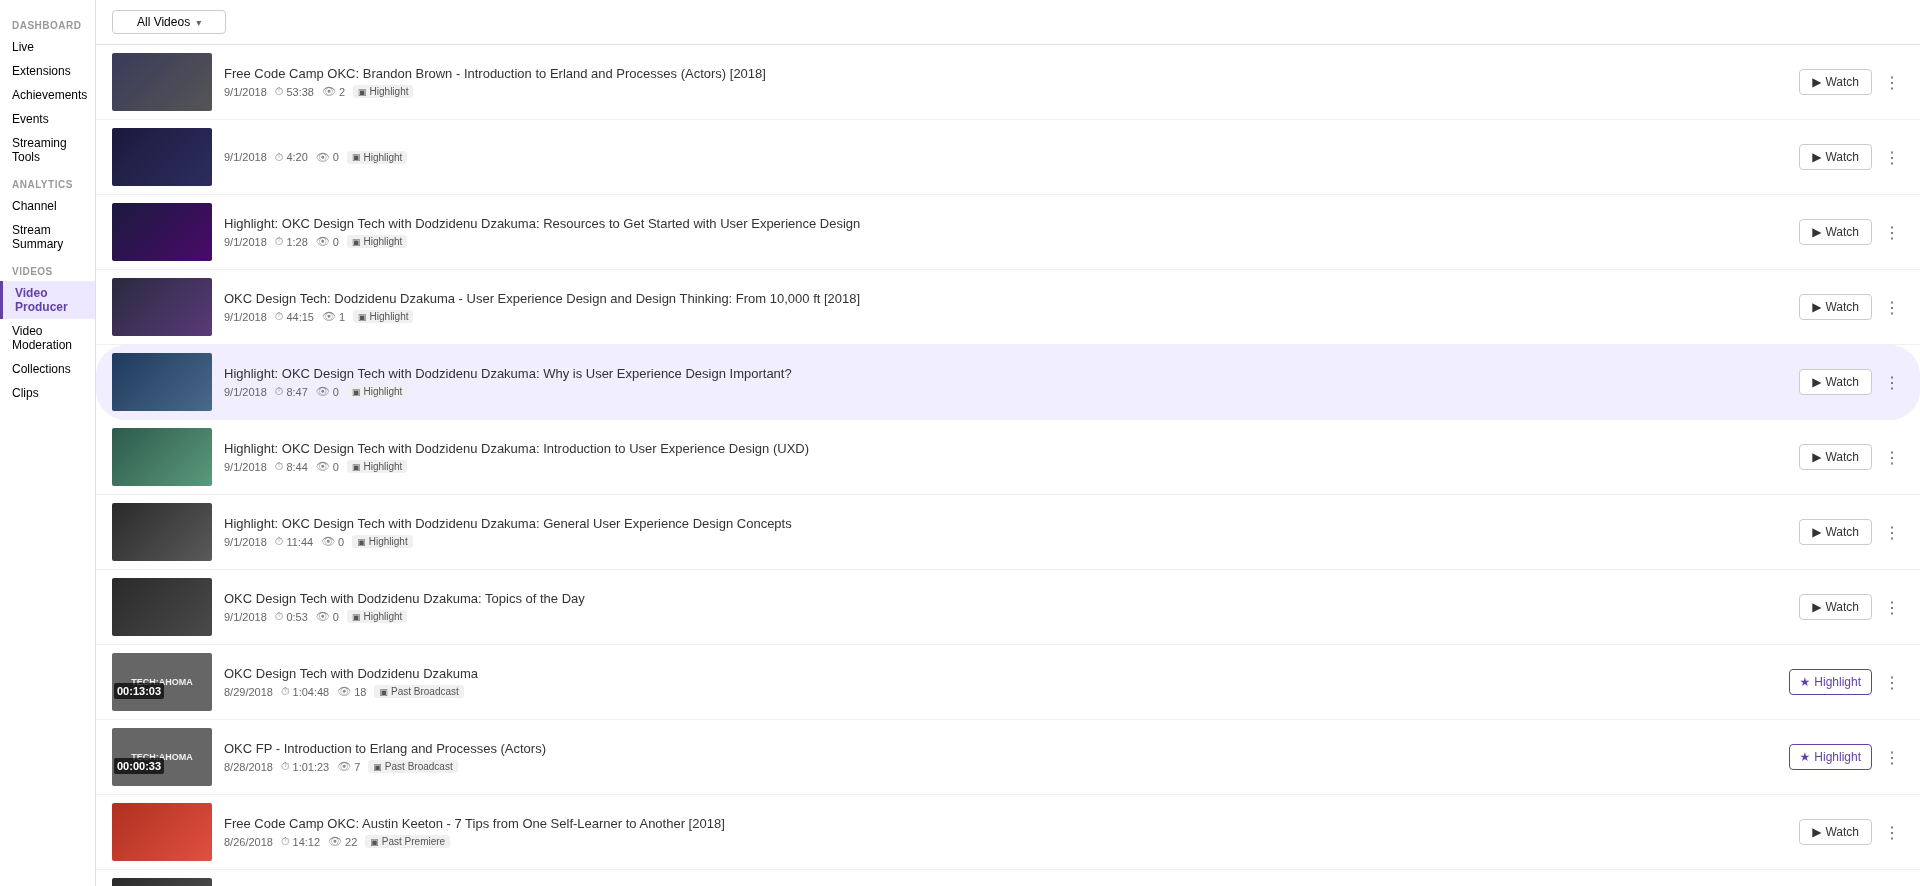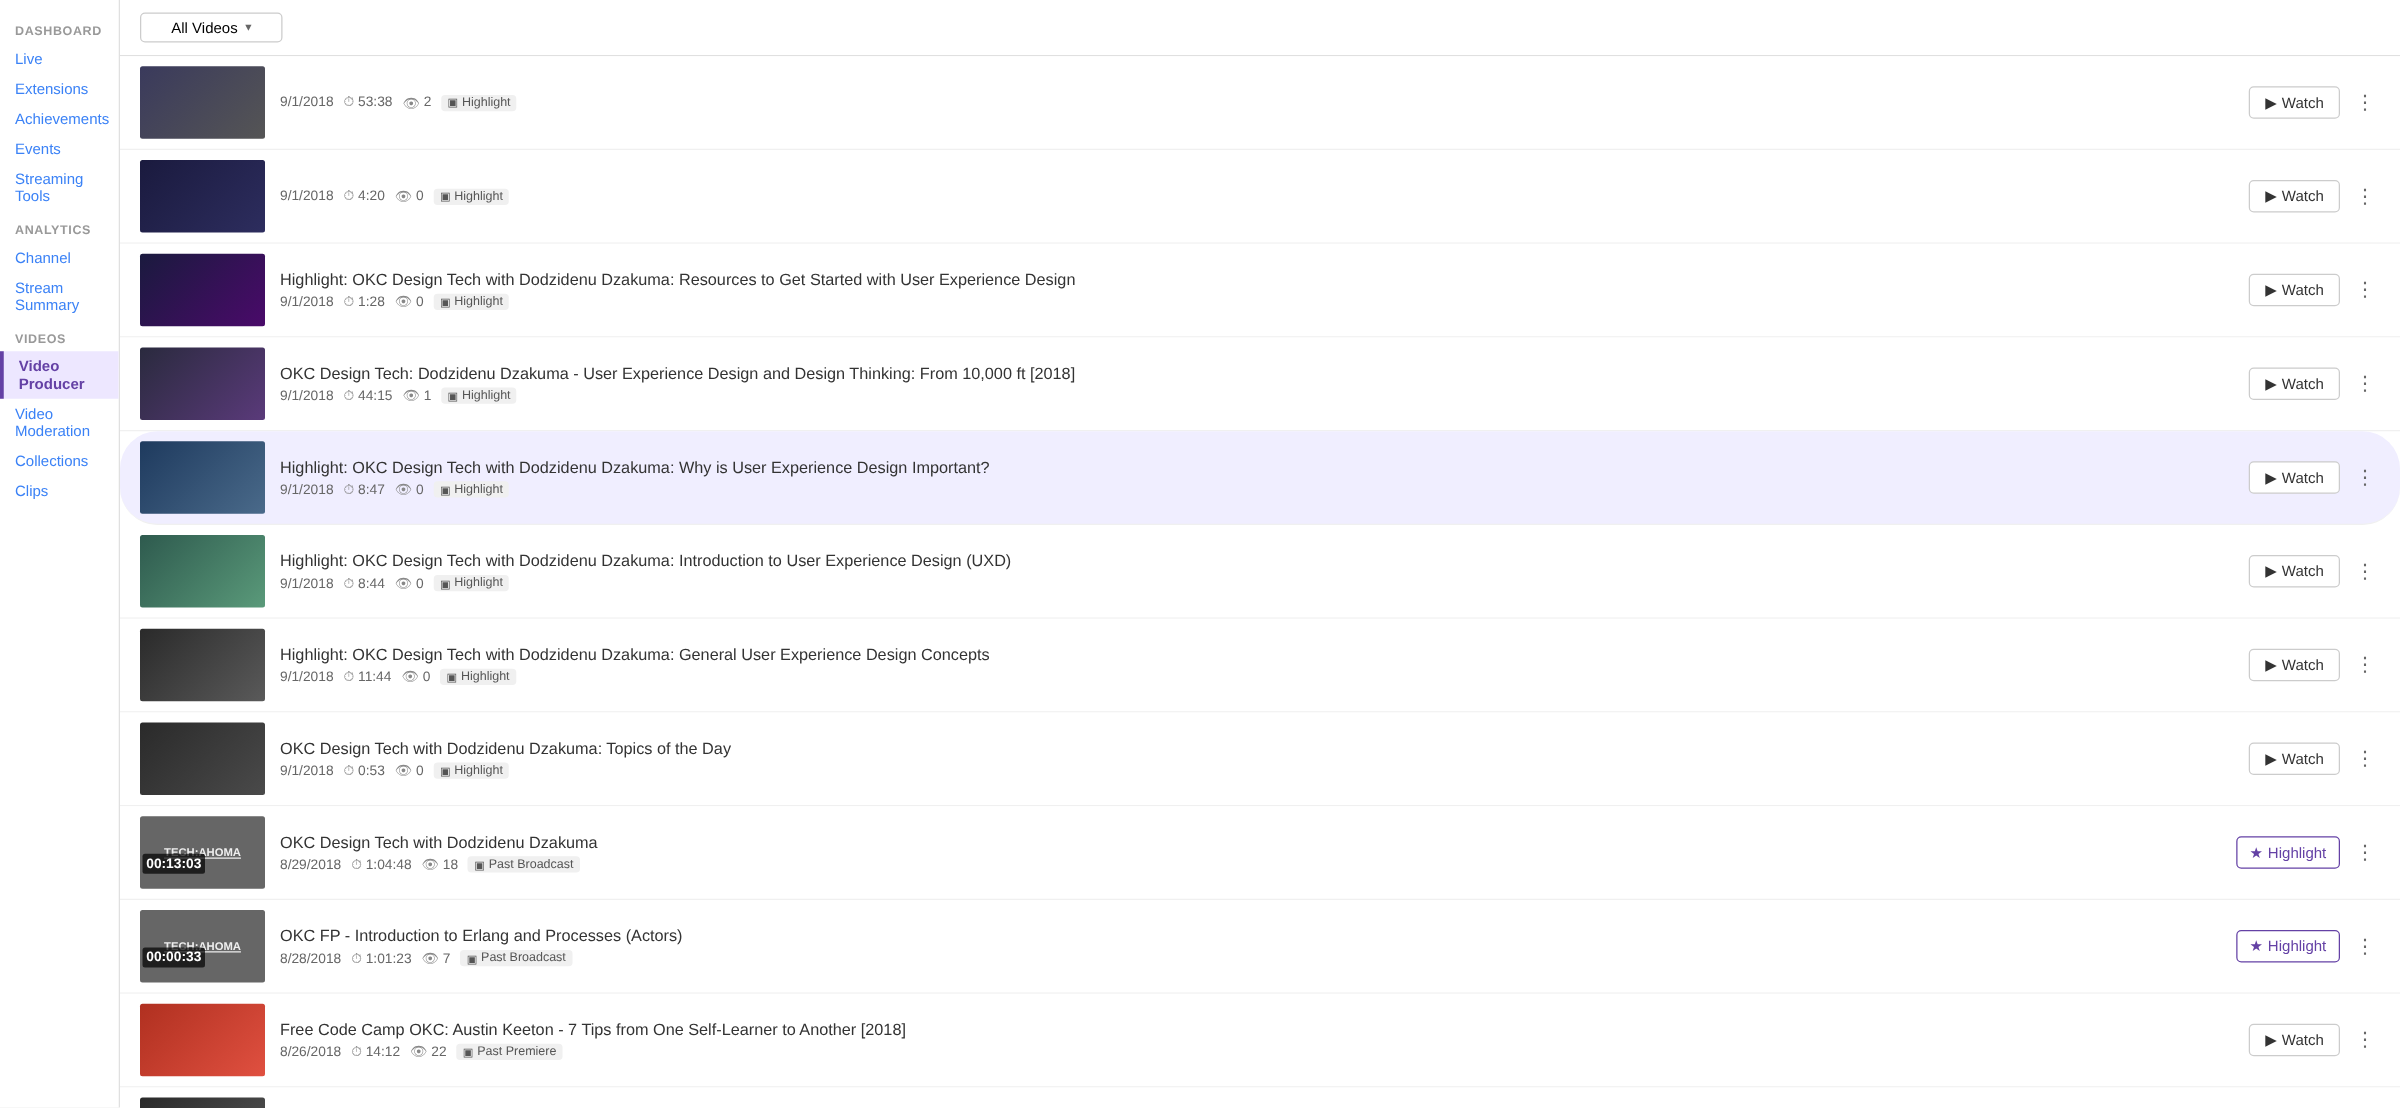--- a/index.html
+++ b/index.html
@@ -18,21 +18,21 @@
       font-size: 10px;
       font-weight: bold;
       color: #999;
       padding: 10px 12px 4px;
       letter-spacing: 0.5px;
     }
     .sidebar-item {
       display: block;
       padding: 5px 12px;
       font-size: 12px;
-      color: #3b82f6;
+      color: #000000;
       cursor: pointer;
       text-decoration: none;
     }
     .sidebar-item.active {
       background: #ede7ff;
       color: #6441a5;
       font-weight: bold;
       border-left: 3px solid #6441a5;
     }
 
@@ -187,21 +187,21 @@
       background: #666;
       display: flex;
       align-items: center;
       justify-content: center;
       color: #fff;
       font-size: 8px;
       font-weight: bold;
       flex-direction: column;
       gap: 2px;
     }
-    .tech-logo { font-size: 9px; color: #eee; text-align: center; line-height: 1.2; text-decoration: underline; }
+    .tech-logo { font-size: 9px; color: #eee; text-align: center; line-height: 1.2; }
   </style>
 </head>
 <body>
 
 <nav class="sidebar">
   <div class="sidebar-section-label">DASHBOARD</div>
   <a class="sidebar-item">Live</a>
   <a class="sidebar-item">Extensions</a>
   <a class="sidebar-item">Achievements</a>
   <a class="sidebar-item">Events</a>
@@ -224,20 +224,21 @@
     <button class="filter-dropdown">
       <span>All Videos</span>
       <span class="chevron">▾</span>
     </button>
   </div>
 
   <div class="video-list" id="video-list">
       <div class="video-row">
     <div class="video-thumb thumb-1"></div>
     <div class="video-info">
+      <div class="video-title">Free Code Camp OKC: Brandon Brown - Introduction to Erland and Processes (Actors) [2018]</div>
       <div class="video-meta">
         <span class="meta-item">9/1/2018</span>
         <span class="meta-item">
           <span class="meta-icon">⏱</span>
           53:38
         </span>
         <span class="meta-item">
           <span class="meta-icon">👁</span>
           2
         </span>

